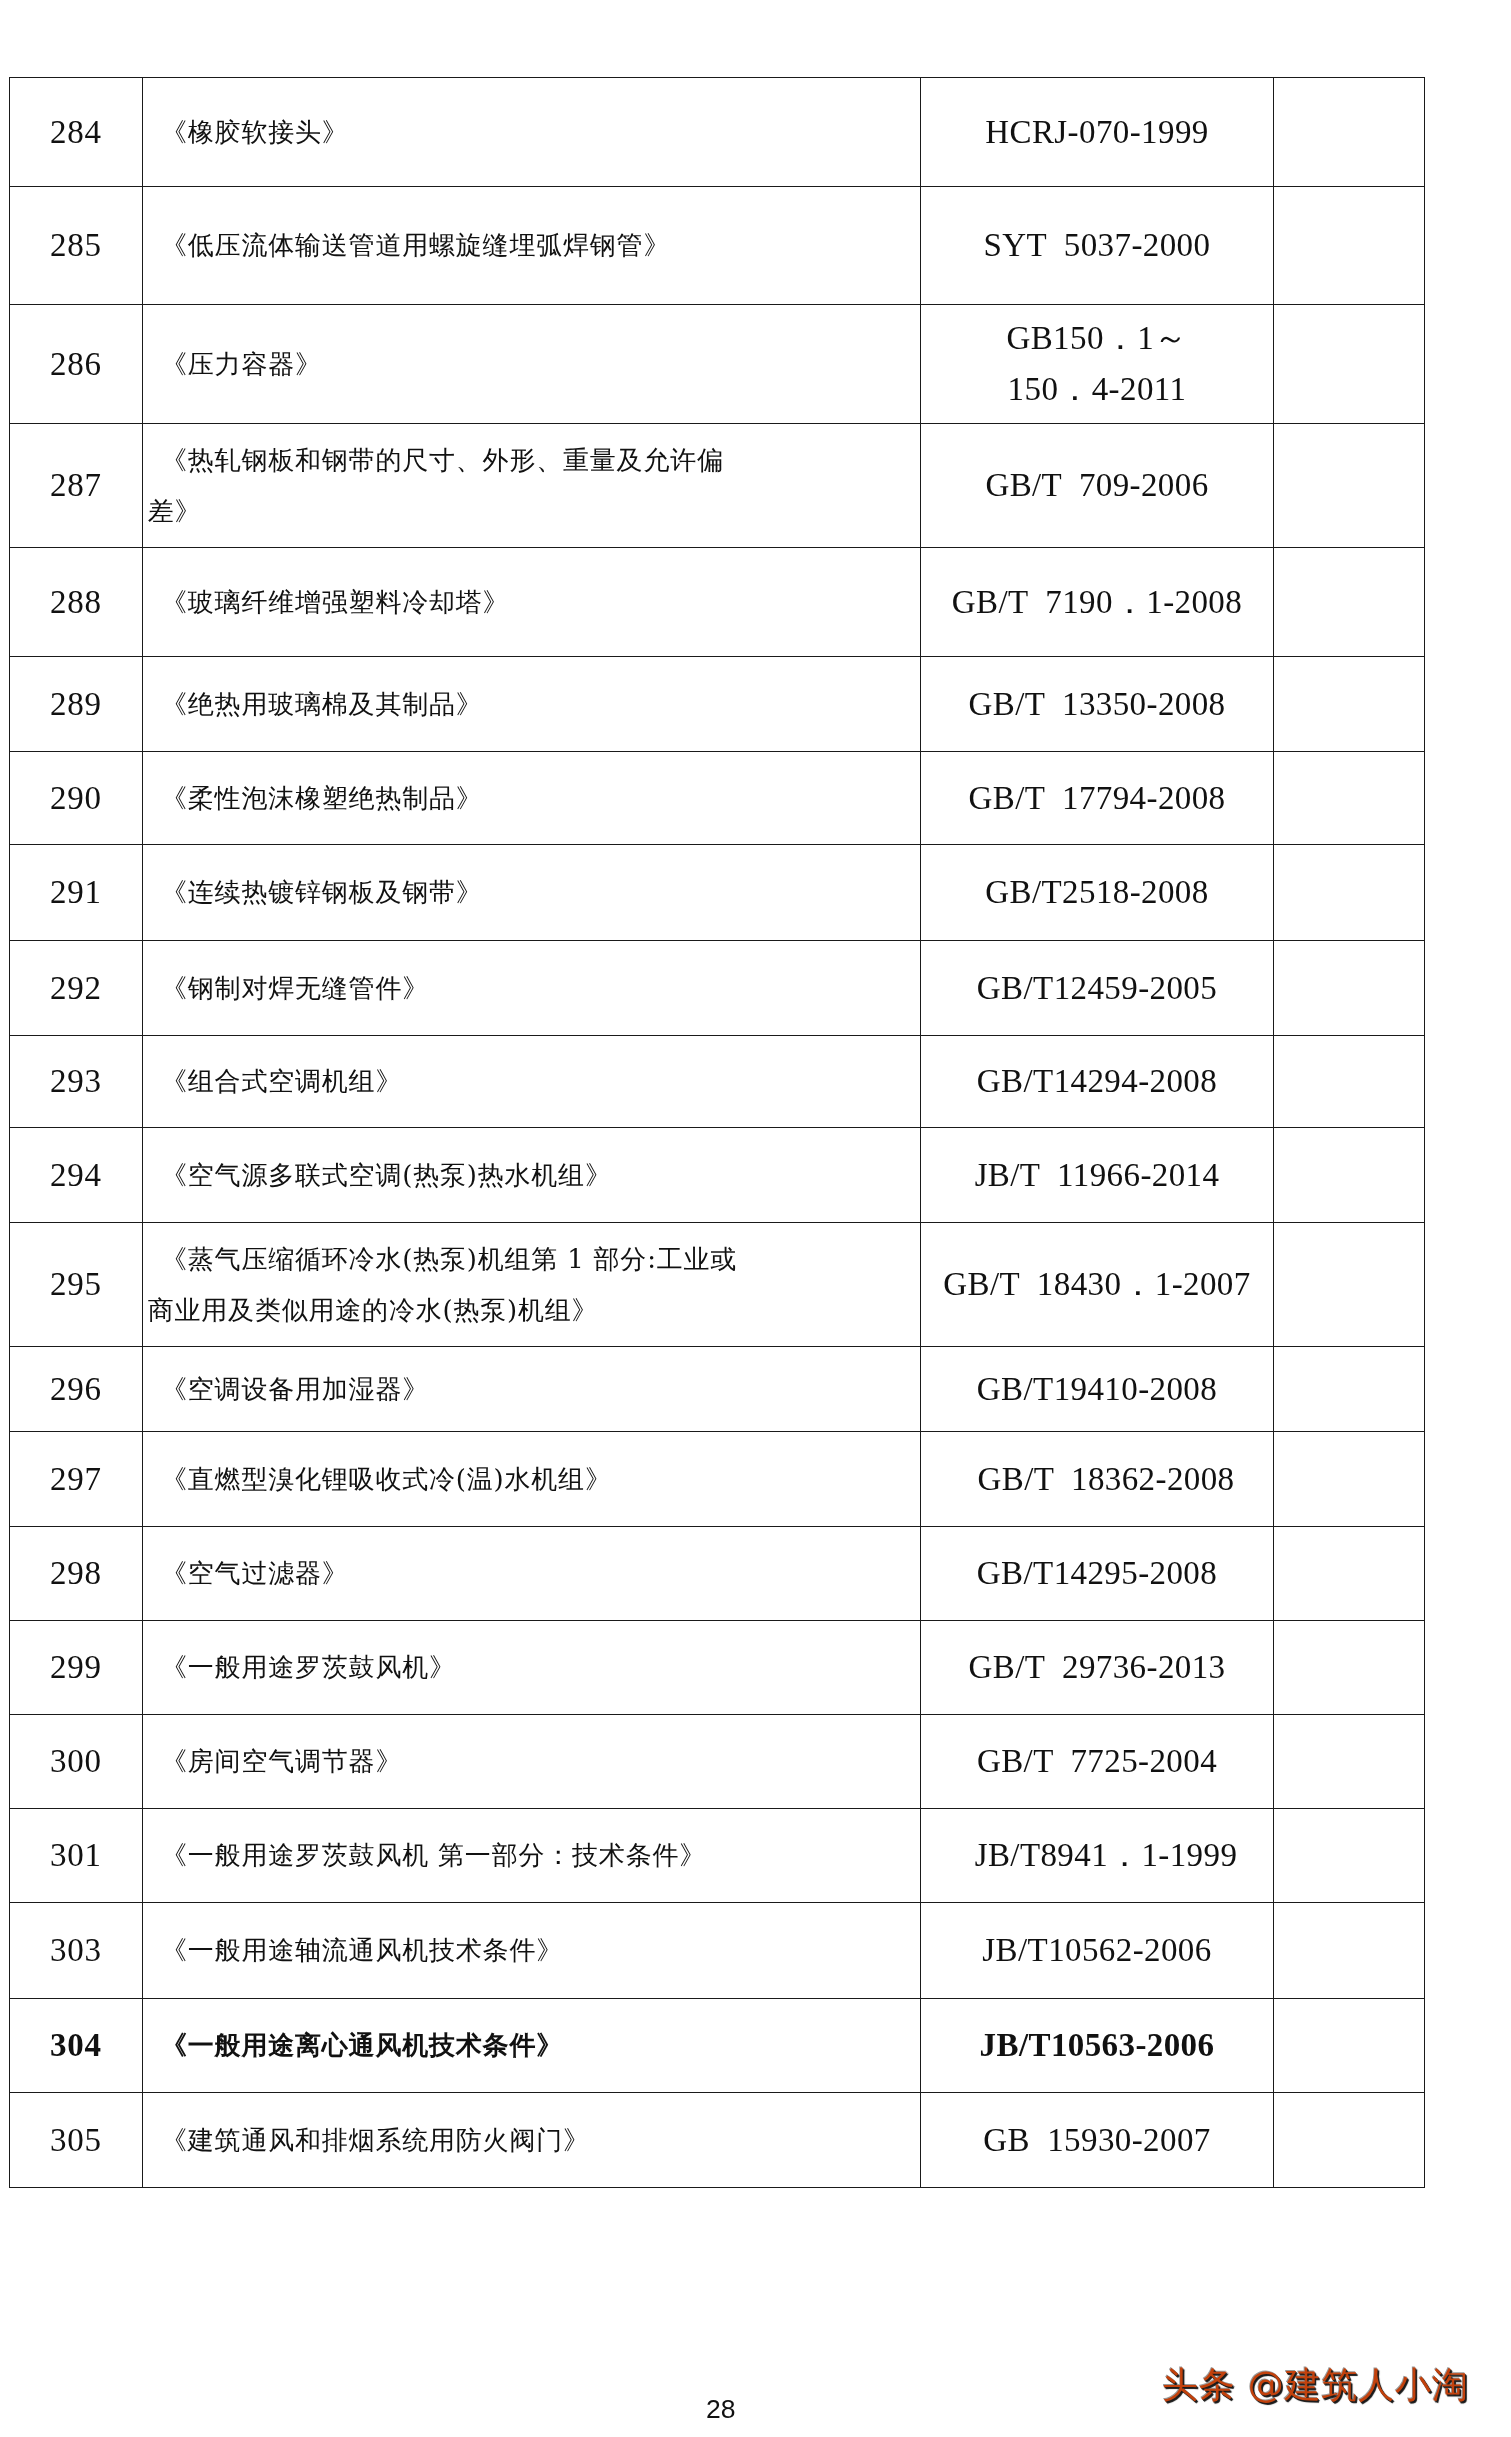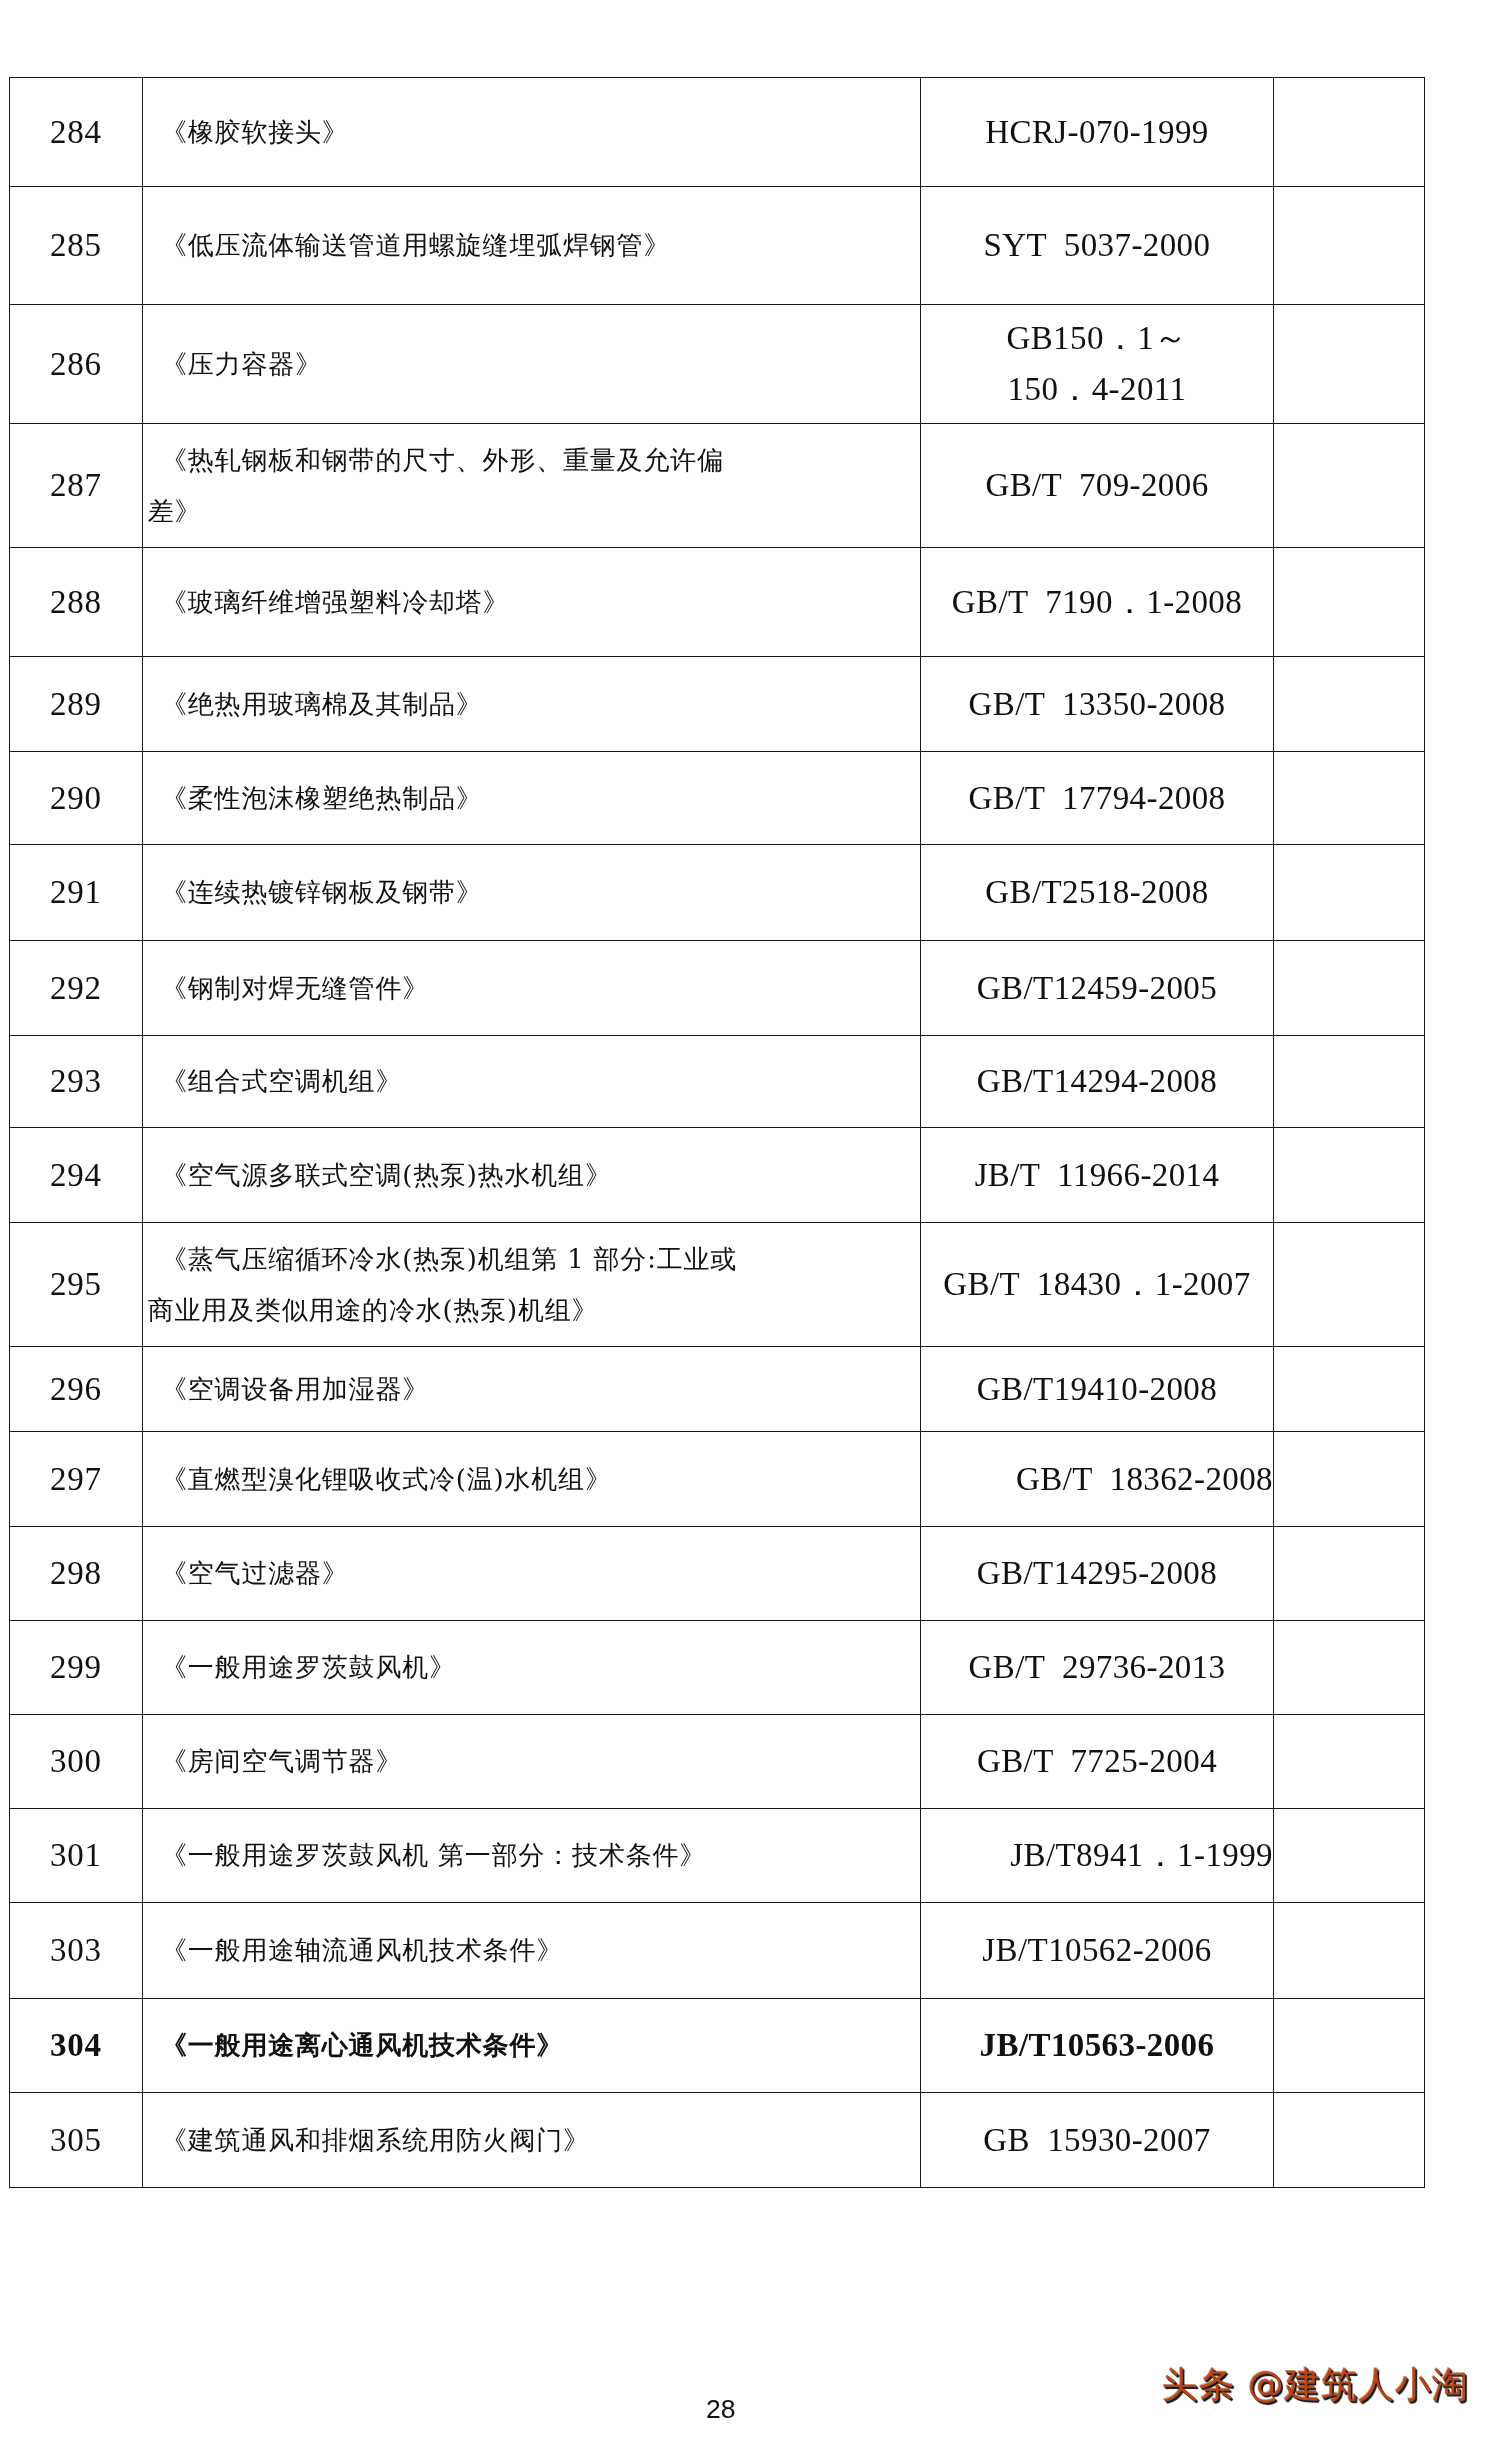--- a/index.html
+++ b/index.html
@@ -57,21 +57,21 @@
   }
   .cell-code {
     font-family: "Liberation Serif", "DejaVu Serif", serif;
     font-size: 33px;
     line-height: 51px;
     text-align: center;
     white-space: pre;
     letter-spacing: 0.4px;
   }
   .cell-code.left {
-    text-align: right;
+    text-align: center;
     padding-left: 18px !important;
     font-family: Liberation Serif, serif;
   }
   .cell-note { }
 
   .page-number {
     position: absolute;
     left: 706px;
     top: 2394px;
     font-family: "Liberation Sans", "DejaVu Sans", sans-serif;

